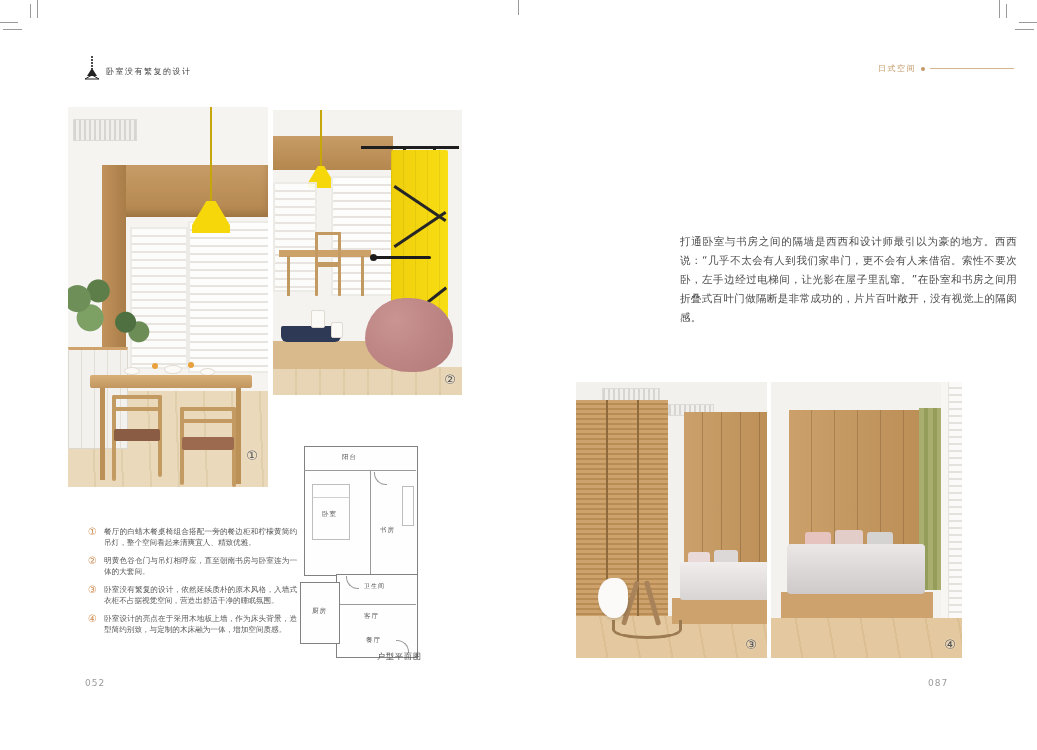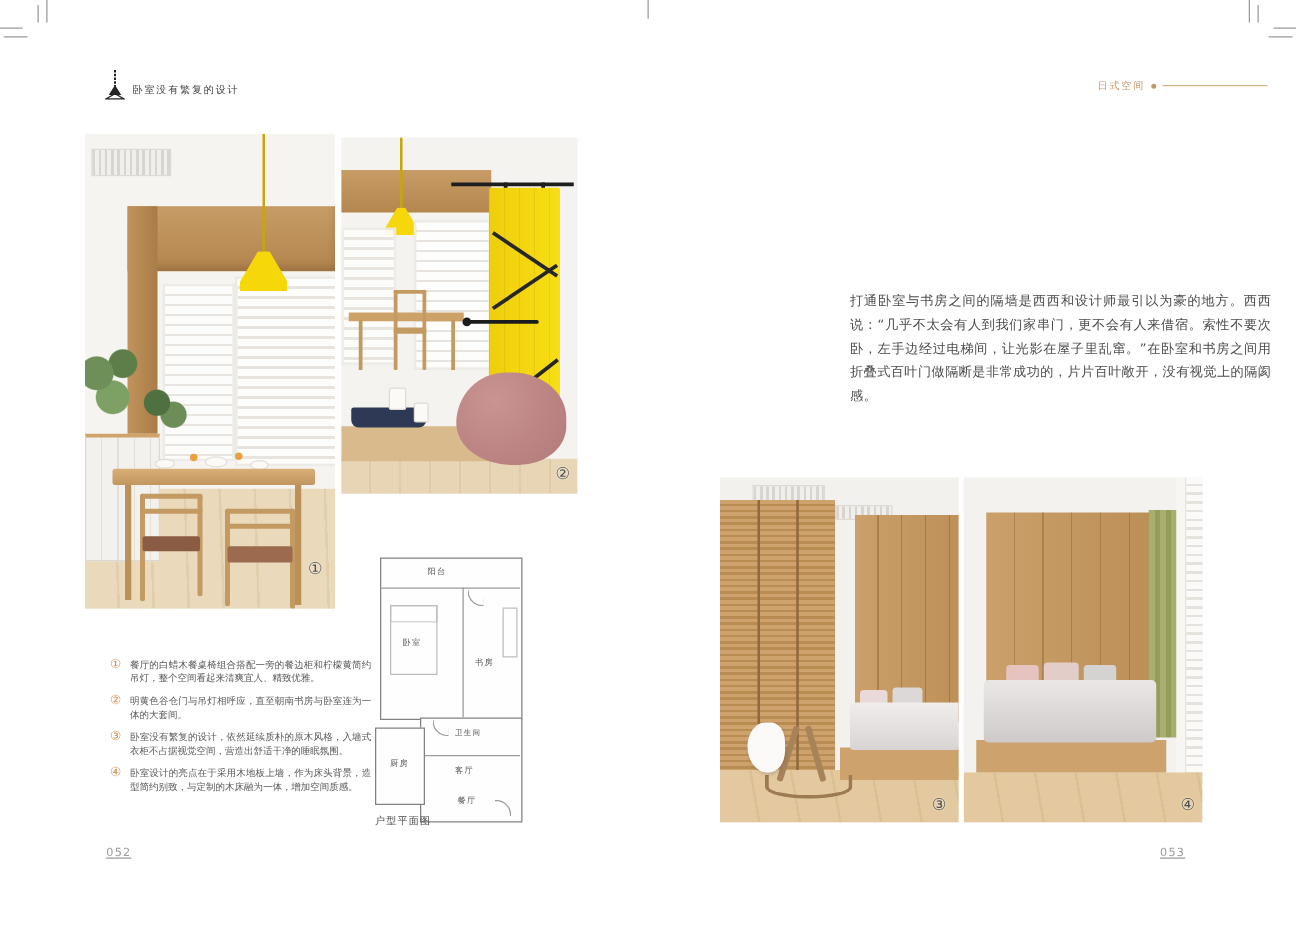--- a/index.html
+++ b/index.html
@@ -126,30 +126,30 @@
   .p4-floor{position:absolute;left:0;bottom:0;width:100%;height:40px;
             background:repeating-linear-gradient(80deg,#e4c9a0 0 30px,#dcbf92 30px 32px);}
 
   
   .plan{position:absolute;left:300px;top:444px;width:122px;height:218px;font-size:6.5px;color:#555;}
   .pw{position:absolute;border:1px solid #818181;background:#fefefe;}
   .pline{position:absolute;background:#9a9a9a;}
   .plabel{position:absolute;white-space:nowrap;letter-spacing:1px;}
   .pfurn{position:absolute;border:1px solid #bdbdbd;}
   .parc{position:absolute;width:12px;height:12px;border-left:1px solid #9a9a9a;border-bottom:1px solid #9a9a9a;border-radius:0 0 0 12px;}
-  .plan-caption{position:absolute;left:300px;top:651px;width:122px;text-align:left;font-size:8px;color:#4a4a4a;letter-spacing:1px;}
+  .plan-caption{position:absolute;left:300px;top:651px;width:122px;text-align:right;font-size:8px;color:#4a4a4a;letter-spacing:1px;}
 
   
   .cap-list{position:absolute;left:88px;top:526px;width:209px;display:flex;flex-direction:column;gap:7px;}
   .cap-item{display:flex;gap:5px;}
   .cap-num{flex:0 0 11px;color:#cf8b50;font-size:10px;line-height:11px;}
   .cap-text{font-size:7.6px;line-height:11px;color:#585858;text-align:justify;}
 
   
-  .pagenum{position:absolute;font-size:9px;color:#9b9b9b;letter-spacing:1px;text-decoration:underline;}
+  .pagenum{position:absolute;font-size:9px;color:#9b9b9b;letter-spacing:1px;}
 </style>
 </head>
 <body>
 
 <div class="sheet">
 
   <div class="crop" style="left:30px;top:4px;width:1px;height:14px;"></div>
   <div class="crop" style="left:37px;top:0;width:1px;height:18px;"></div>
   <div class="crop" style="left:0;top:22px;width:18px;height:1px;"></div>
   <div class="crop" style="left:3px;top:29px;width:19px;height:1px;"></div>
@@ -311,15 +311,15 @@
     <div class="p4-shutter"></div>
     <div class="p4-floor"></div>
     <div class="p4-platform"></div>
     <div class="p4-pillow" style="left:34px;top:150px;width:26px;height:15px;background:#e7c3c0;"></div>
     <div class="p4-pillow" style="left:64px;top:148px;width:28px;height:16px;background:#e3cdc9;"></div>
     <div class="p4-pillow" style="left:96px;top:150px;width:26px;height:15px;background:#d5d3d2;"></div>
     <div class="p4-bed"></div>
     <span class="marker" style="right:6px;bottom:6px;">④</span>
   </div>
 
-  <div class="pagenum" style="left:928px;top:678px;">053</div>
+  <div class="pagenum" style="left:928px;top:678px;">087</div>
 
 </div>
 
 </body></html>

